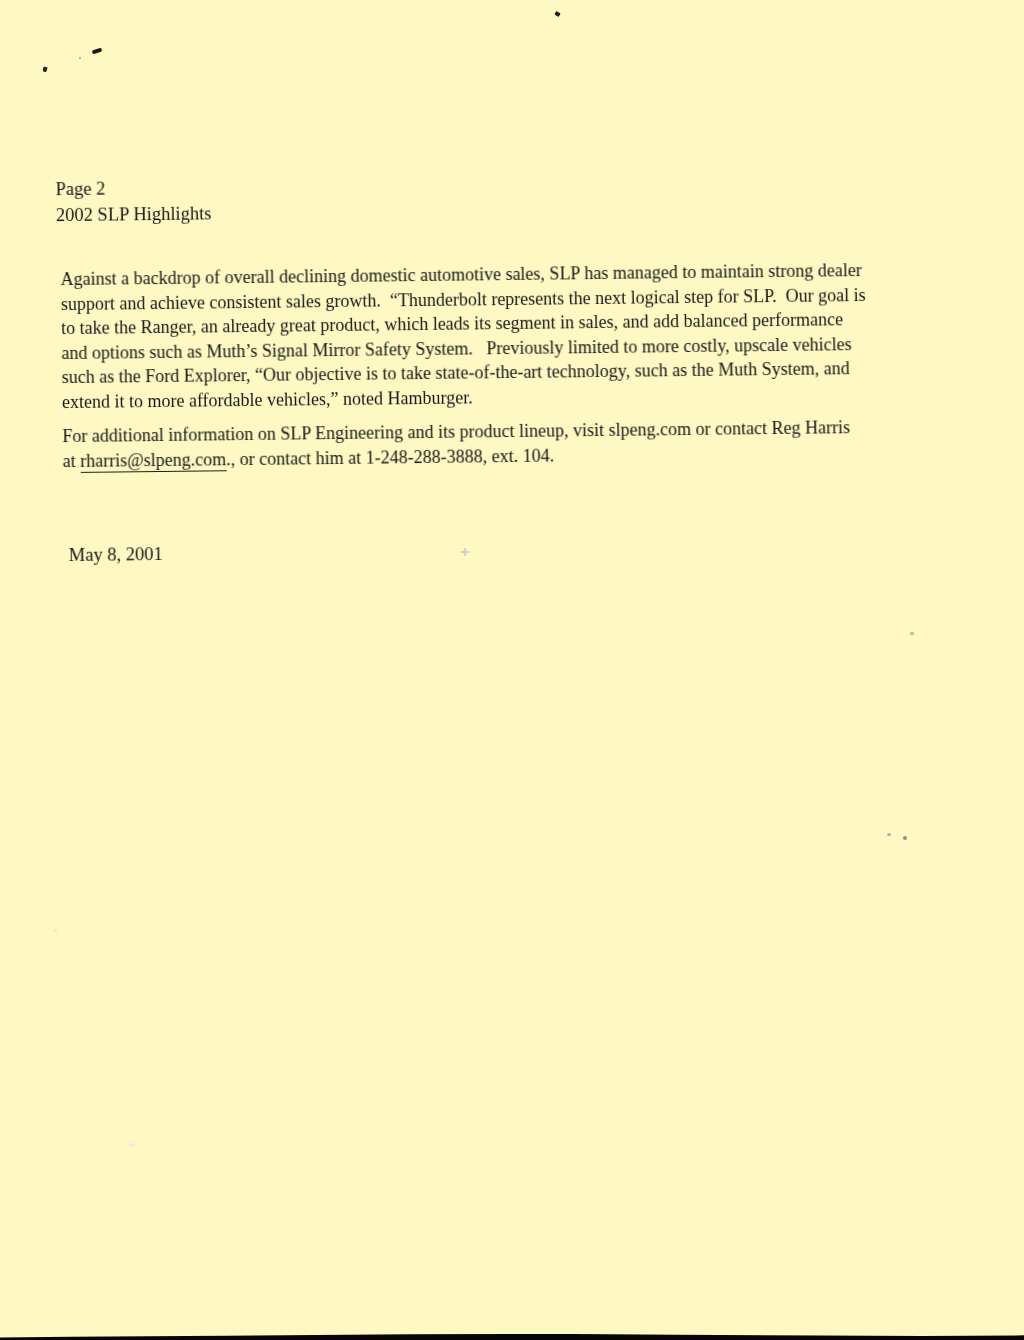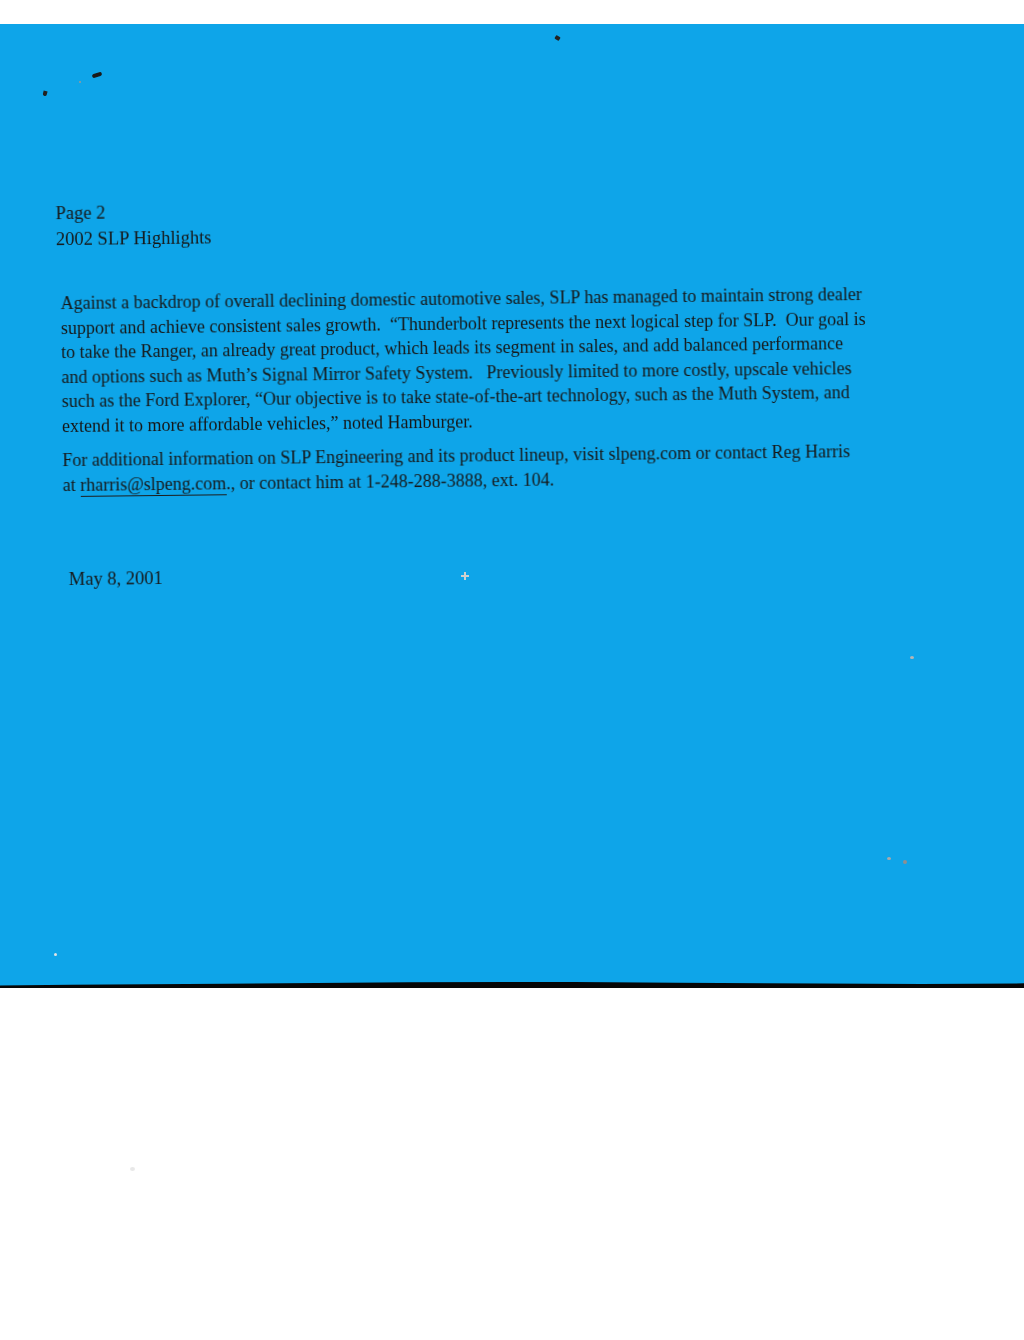--- a/index.html
+++ b/index.html
@@ -4,23 +4,22 @@
 <style>
   html, body { margin: 0; padding: 0; }
   body {
     width: 1024px; height: 1340px;
     background: #ffffff;
     font-family: "Liberation Serif", "DejaVu Serif", serif;
     overflow: hidden;
   }
   .page {
     position: relative;
-    width: 1024px; height: 964px;
-    background: #0ea5e9;
-    margin-top: 24px;
+    width: 1024px; height: 1340px;
+    background: #fef9c3;
   }
   .content {
     position: absolute; left: 0; top: 0;
     width: 1024px; height: 1340px;
     transform: rotate(-0.65deg);
     transform-origin: 512px 400px;
     color: #161616;
     filter: blur(0.25px);
   }
   .line { white-space: pre-wrap; }

